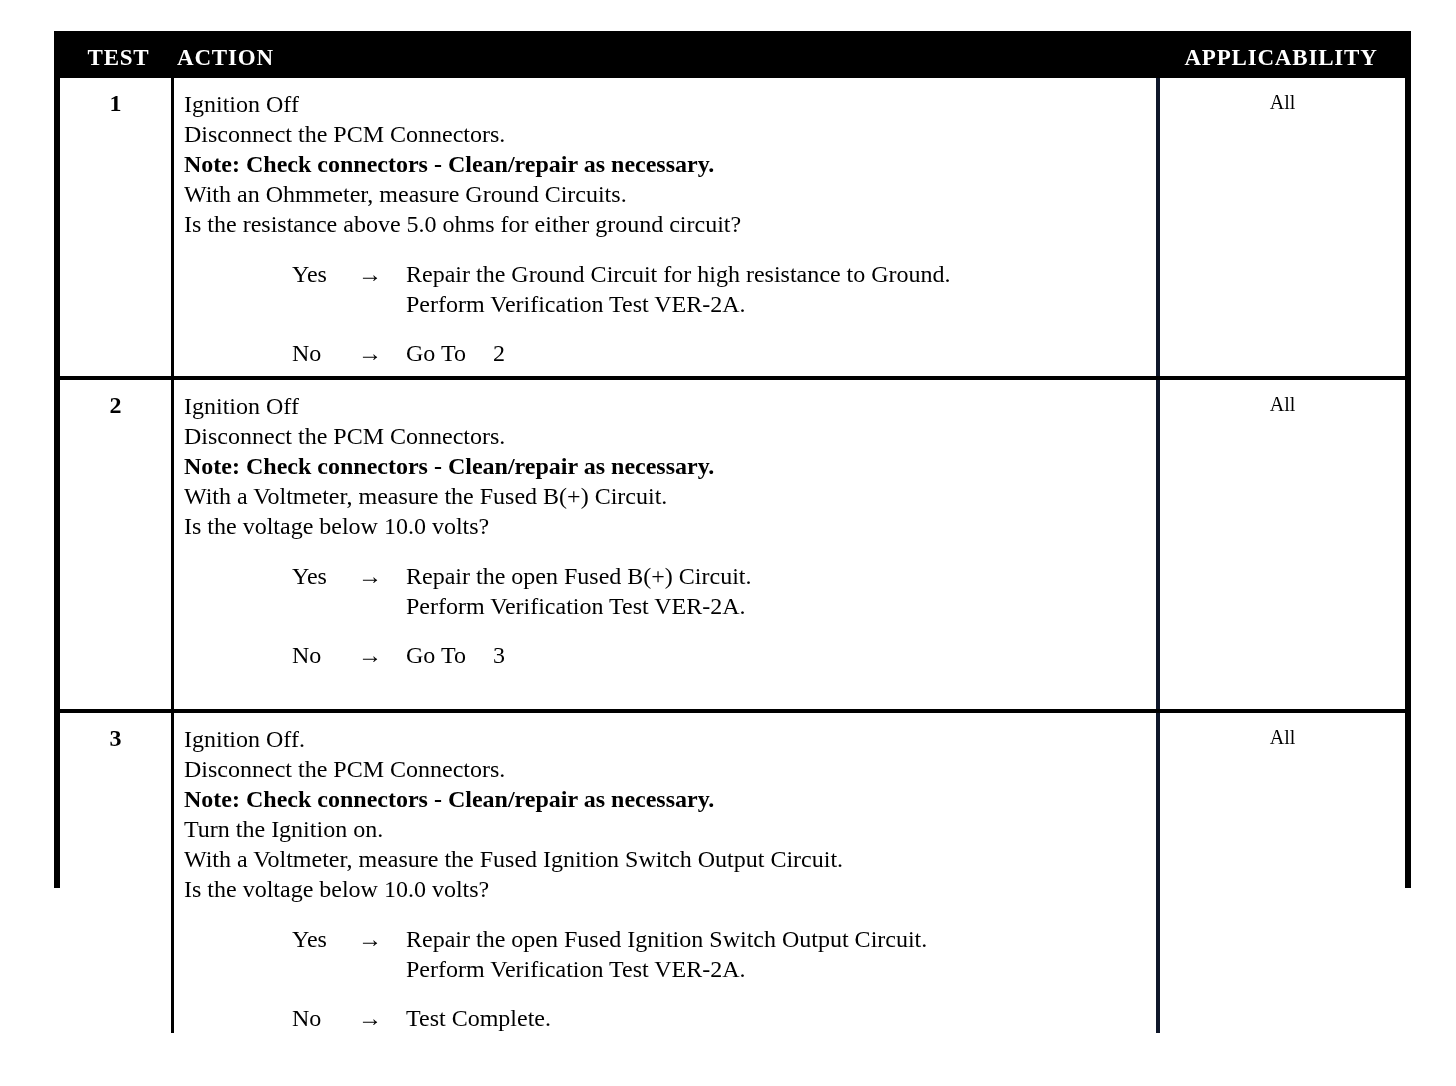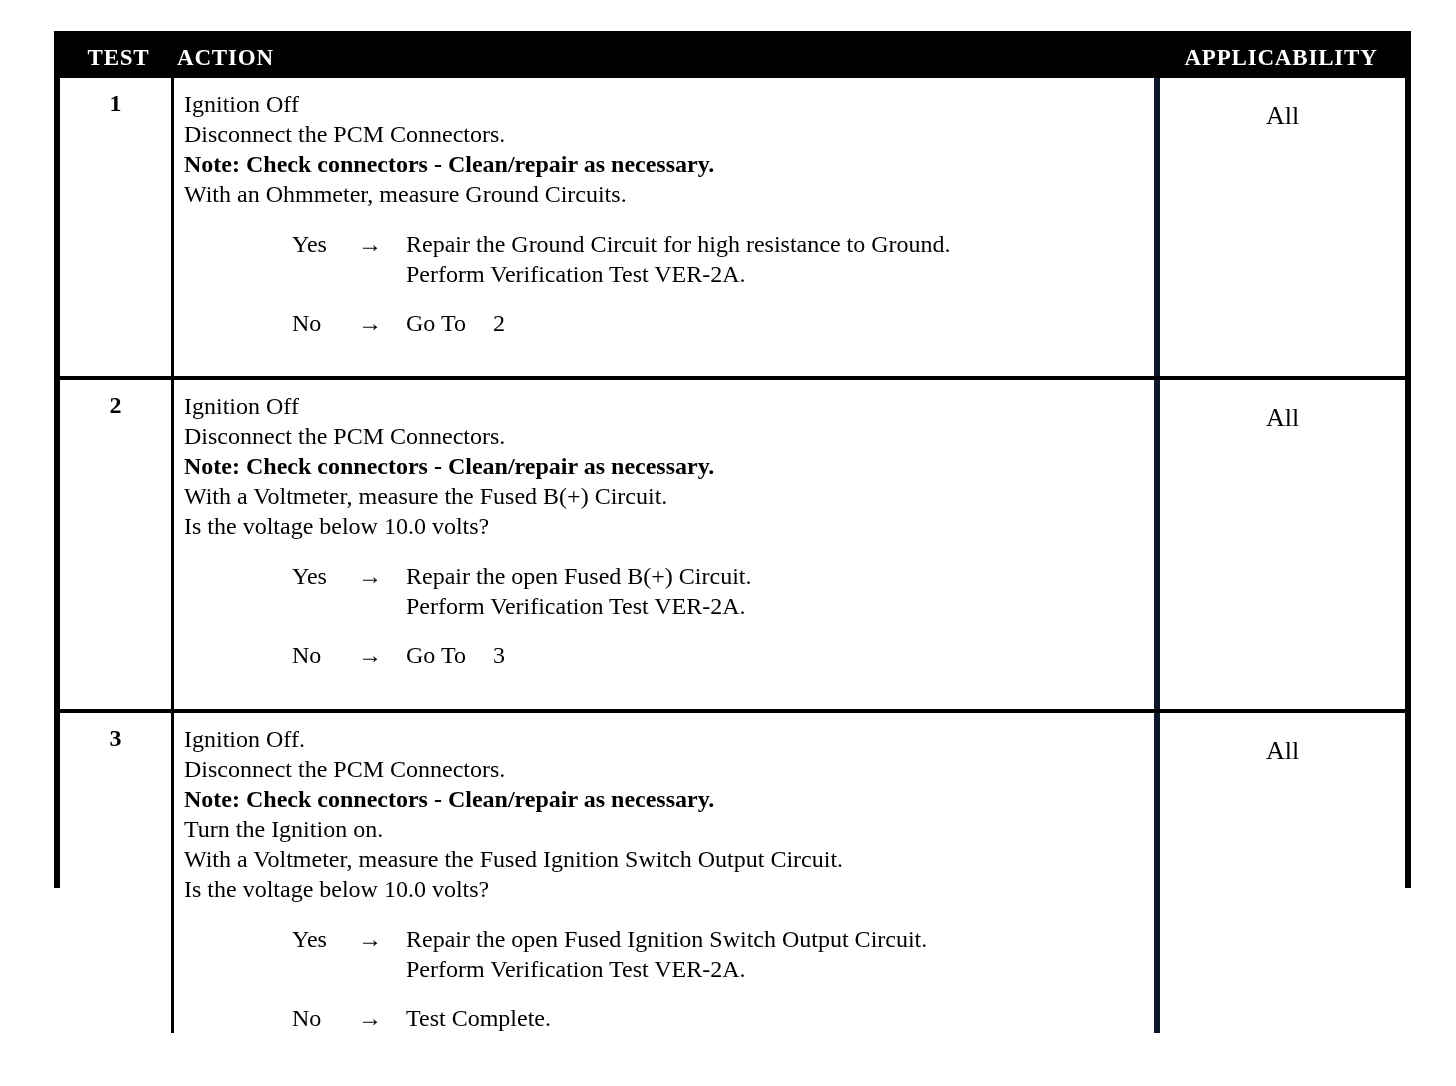--- a/index.html
+++ b/index.html
@@ -47,30 +47,30 @@
     width: 114px;
     border-right: 3px solid #000;
     text-align: center;
     padding-top: 12px;
     font-size: 24px;
     font-weight: bold;
     flex: 0 0 auto;
   }
   .action-cell {
     flex: 1 1 auto;
-    border-right: 6px solid #0f172a;
+    border-right: 4px solid #0f172a;
     padding: 11px 12px 0 10px;
     font-size: 24px;
     line-height: 30px;
   }
   .appl-cell {
     width: 245px;
     text-align: center;
-    padding-top: 23px;
-    font-size: 26px;
+    padding-top: 13px;
+    font-size: 20px;
     flex: 0 0 auto;
   }
   .statement.bold { font-weight: bold; }
   
   .decision {
     display: flex;
     align-items: flex-start;
     margin-top: 20px;
   }
   .decision.no-row { margin-top: 19px; }
@@ -98,20 +98,21 @@
   </div>
 
   <div class="row row-1">
     <div class="test-cell">1</div>
     <div class="action-cell">
       <div>
           <div class="statement">Ignition Off</div>
           <div class="statement">Disconnect the PCM Connectors.</div>
           <div class="statement bold">Note: Check connectors - Clean/repair as necessary.</div>
           <div class="statement">With an Ohmmeter, measure Ground Circuits.</div>
+          <div class="statement">Is the resistance above 5.0 ohms for either ground circuit?</div>
         </div>
       <div class="decision yes-row">
         <span class="d-label">Yes</span>
         <span class="d-arrow">→</span>
         <span class="d-result">
           <div>Repair the Ground Circuit for high resistance to Ground.</div>
           <div>Perform Verification Test VER-2A.</div>
         </span>
       </div>
       <div class="decision no-row">

